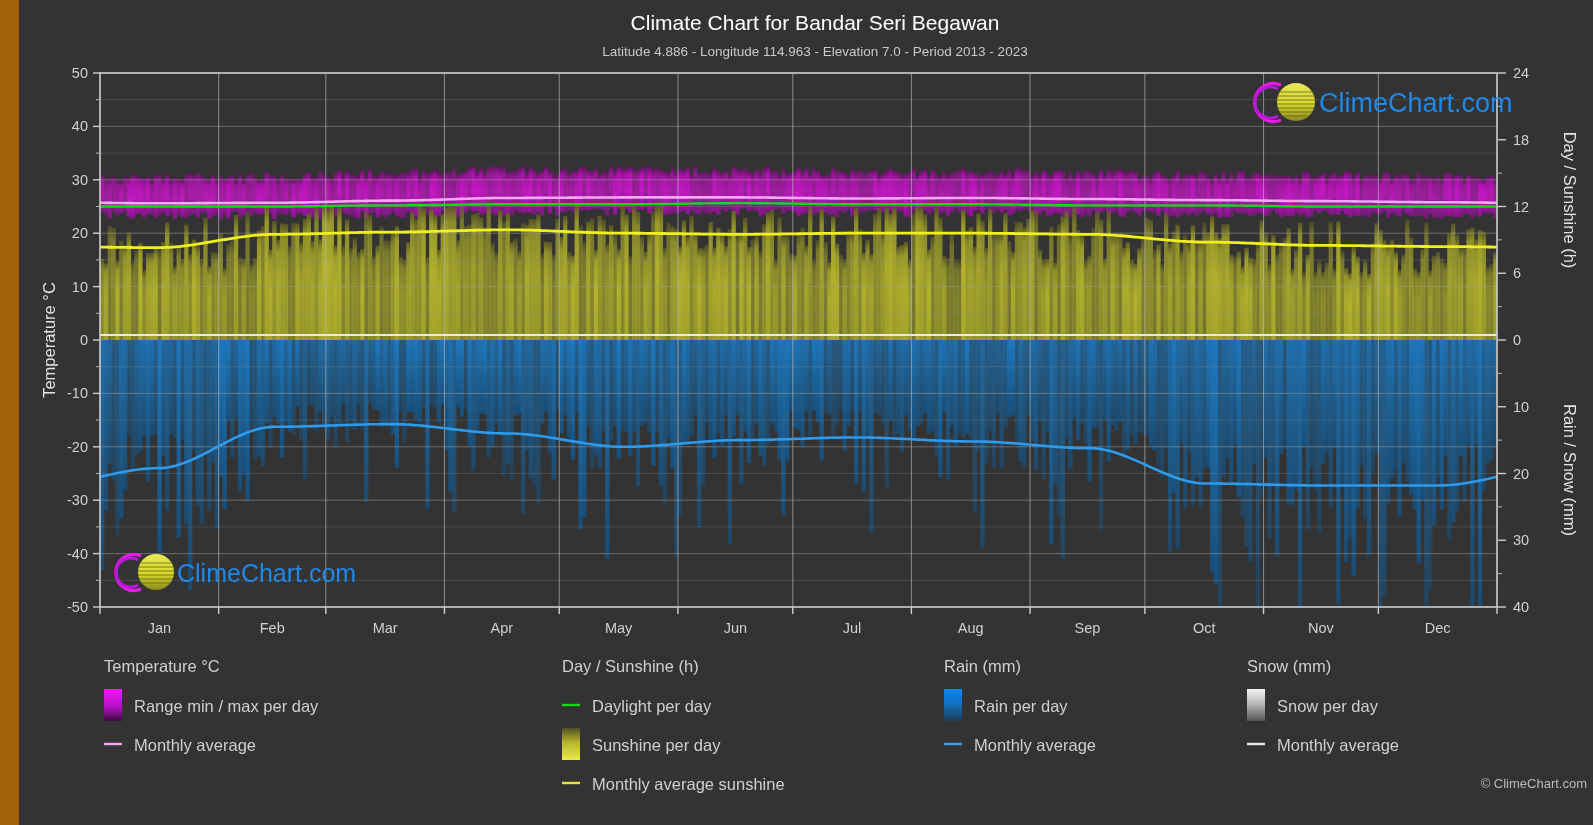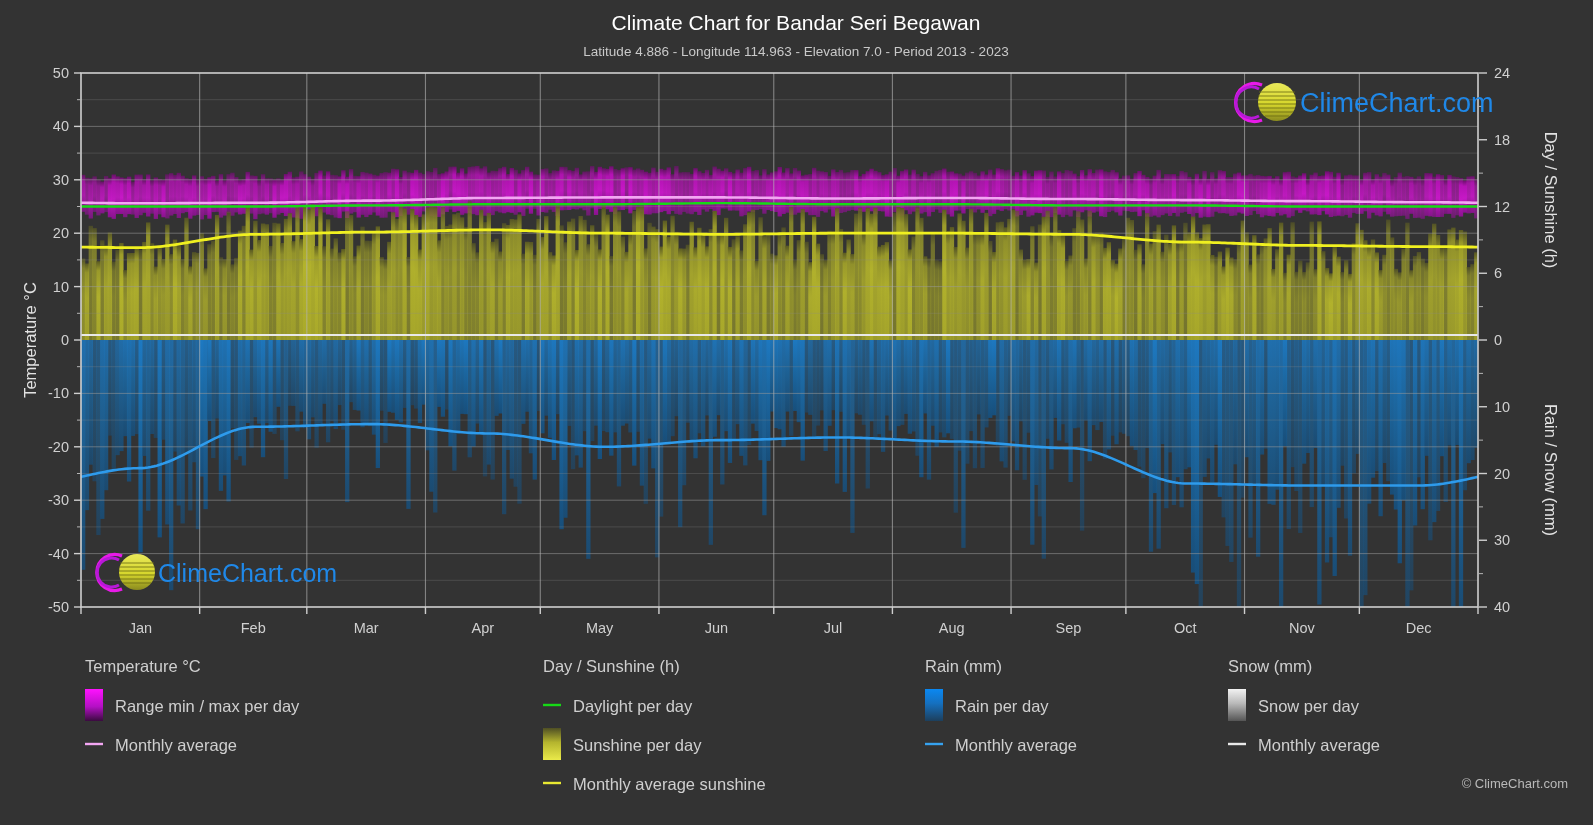--- a/index.html
+++ b/index.html
@@ -12,20 +12,21 @@
     height: 825px;
     font-family: "Liberation Sans", sans-serif;
     color: #d5d5d5;
     overflow: hidden;
     position: relative;
   }
   #chart-root {
     position: absolute;
     inset: 0;
     background: #a16207;
+    padding-left: 19px;
   }
   svg.chart {
     display: block;
     width: 1593px;
     height: 825px;
   }
   text { font-family: "Liberation Sans", sans-serif; }
   .title-text {
     font-size: 21px;
     fill: #ffffff;

